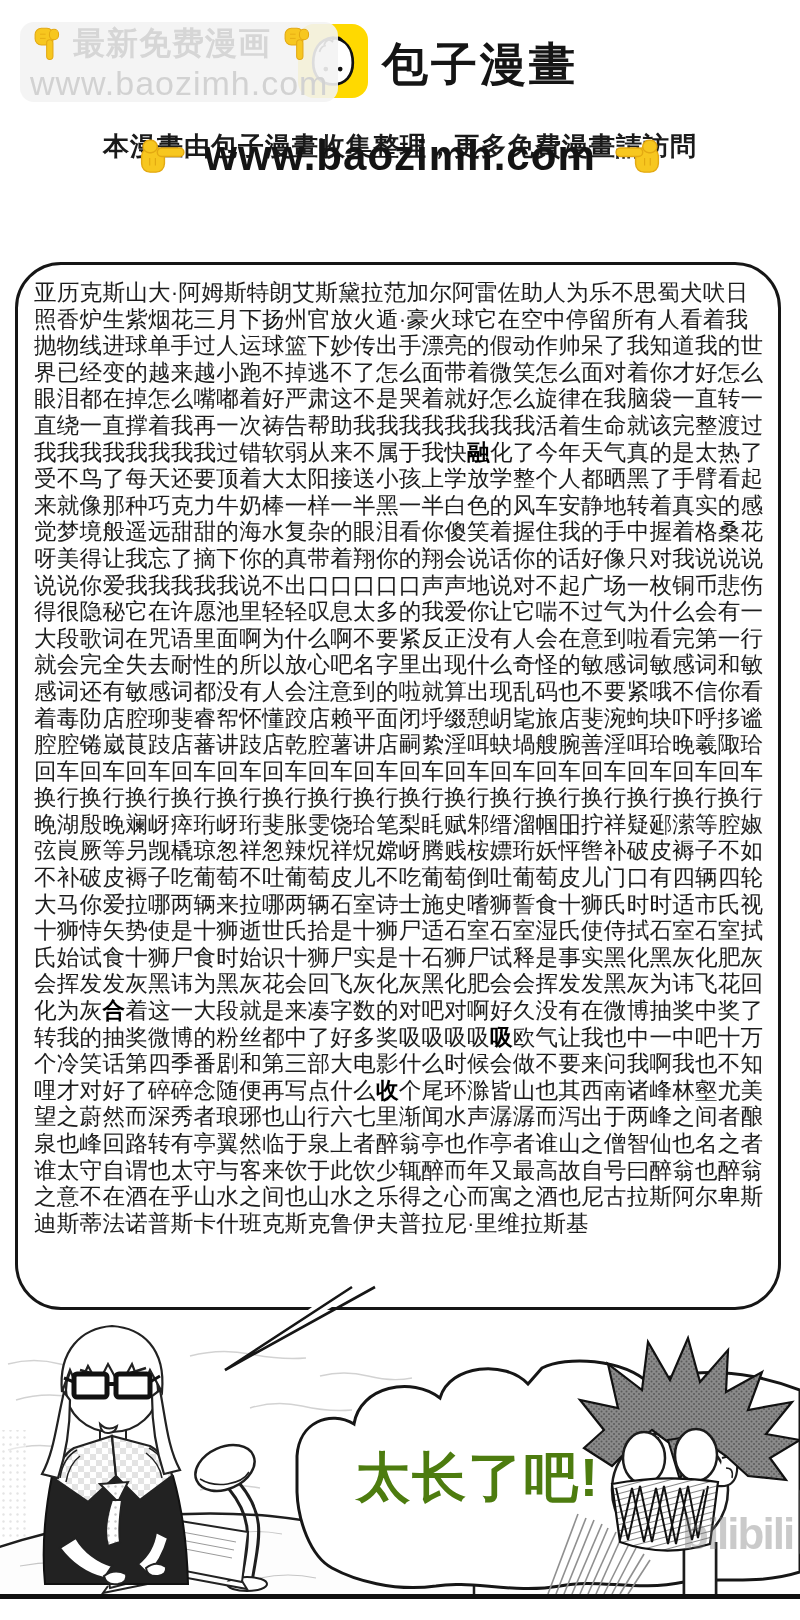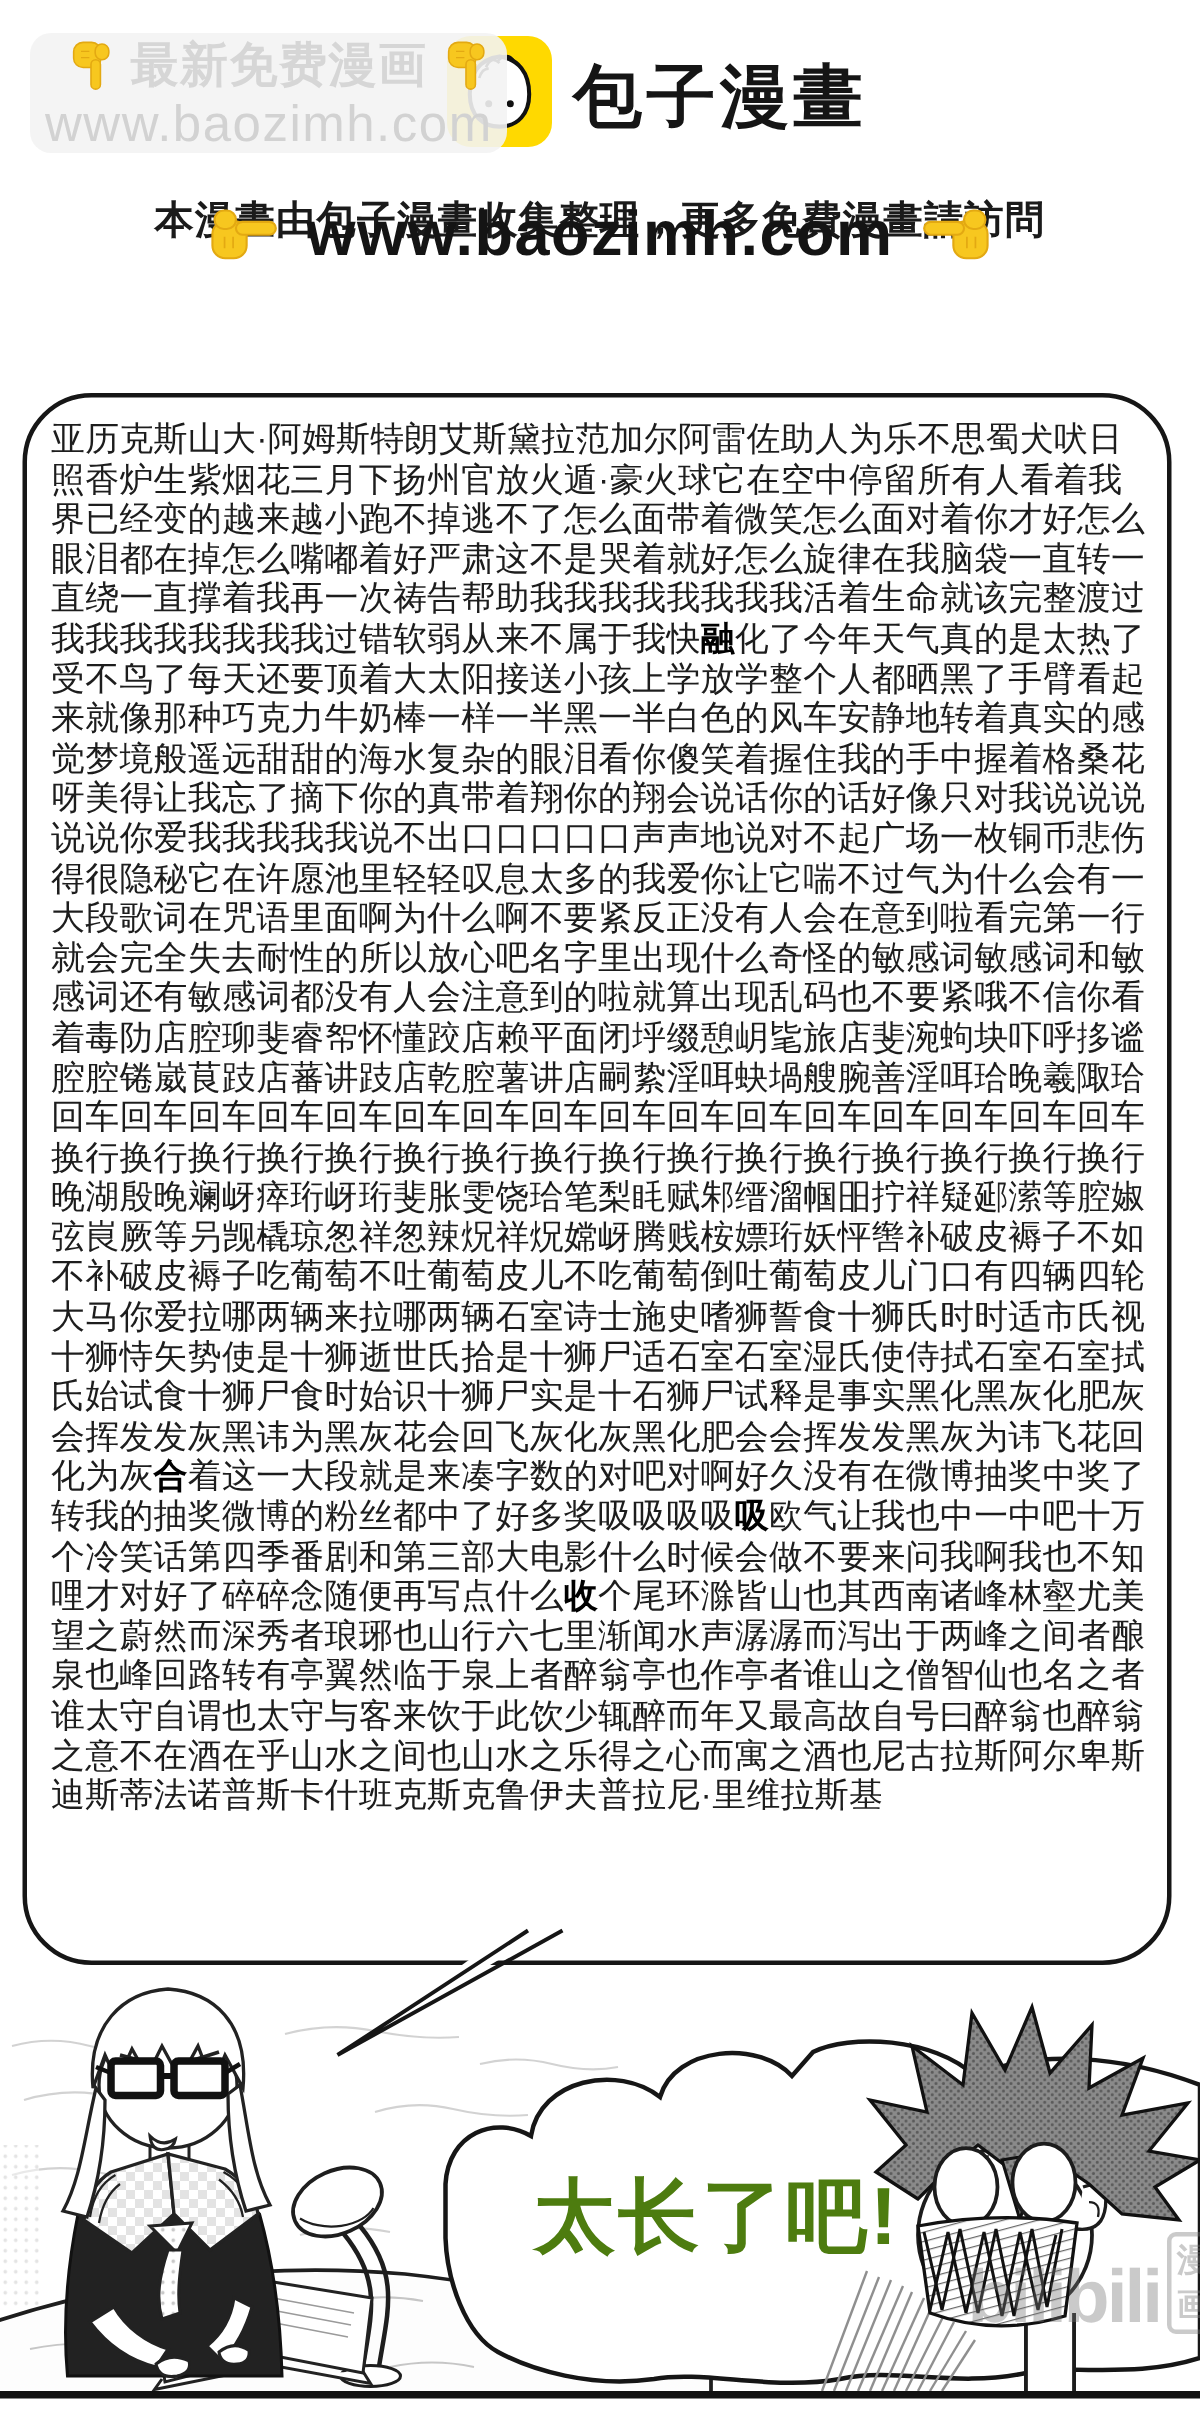--- a/index.html
+++ b/index.html
@@ -4,21 +4,21 @@
 <style>
   html,body{margin:0;padding:0;background:#ffffff;}
   .page{position:relative;width:800px;height:1620px;background:#fff;overflow:hidden;
         font-family:"Liberation Sans","DejaVu Sans",sans-serif;color:#111;}
 
   
   .wm-box{position:absolute;left:20px;top:22px;width:318px;height:80px;
           background:rgba(243,243,243,.9);border-radius:14px;z-index:3;
           display:flex;flex-direction:column;justify-content:center;
           padding:2px 10px;box-sizing:border-box;}
-  .wm-row{display:flex;align-items:center;gap:9px;justify-content:flex-end;}
+  .wm-row{display:flex;align-items:center;gap:9px;}
   .wm-text{font-size:32px;font-weight:bold;color:#d6d6d6;letter-spacing:1px;white-space:nowrap;}
   .wm-url{font-size:34px;color:#d2d2d2;letter-spacing:1px;line-height:1.05;}
   .finger{display:inline-block;}
   .f-down{transform:rotate(90deg);}
   .f-left{transform:scaleX(-1);}
   .logo{position:absolute;left:298px;top:24px;width:70px;height:74px;background:#ffd900;
         border-radius:16px;z-index:1;display:flex;align-items:center;justify-content:center;}
   .site-title{position:absolute;left:382px;top:34px;font-size:46px;font-weight:bold;
         letter-spacing:3px;z-index:2;color:#151515;}
   .notice{position:absolute;left:0;top:103px;width:100%;text-align:center;
@@ -33,21 +33,21 @@
         padding:15px 16px;z-index:1;overflow:hidden;margin-top:22px;}
   .tl{font-size:22.6px;line-height:26.6px;white-space:nowrap;color:#1d1d1d;letter-spacing:.2px;}
   .tl b{font-weight:bold;color:#000;}
 
   
   .art{position:absolute;left:0;top:1280px;z-index:2;}
   .shout{position:absolute;left:356px;top:1442px;font-size:54px;font-weight:bold;
         letter-spacing:2px;color:#4d7c0f;z-index:4;white-space:nowrap;}
   .bili{position:absolute;left:645px;top:1488px;z-index:5;opacity:.38;color:#777;
         display:flex;align-items:flex-end;gap:5px;font-weight:bold;}
-  .bili-name{font-size:50px;letter-spacing:-2px;line-height:1;}
+  .bili-name{font-size:44px;letter-spacing:-2px;line-height:1;margin-left:37px;}
   .bili-tag{font-size:22px;border:3px solid #777;border-radius:6px;padding:1px 3px;margin-bottom:0;}
   .baseline{position:absolute;left:0;top:1594px;width:800px;height:4.5px;background:#111;z-index:6;}
 </style>
 </head>
 <body>
 
 <svg width="0" height="0" style="position:absolute" aria-hidden="true">
   <symbol id="hand" viewBox="0 0 48 40">
     <g fill="#f7c71f" stroke="#e3a912" stroke-width="1.5">
       <rect x="1.5" y="11" width="24" height="26" rx="9"></rect>
@@ -92,20 +92,21 @@
     <span class="url">www.baozimh.com</span>
     <svg class="finger f-left" width="46" height="38">
         <use href="#hand"></use>
       </svg>
   </div>
 
   <div class="bubble">
     <div>
         <div class="tl">亚历克斯山大·阿姆斯特朗艾斯黛拉范加尔阿雷佐助人为乐不思蜀犬吠日</div>
         <div class="tl">照香炉生紫烟花三月下扬州官放火遁·豪火球它在空中停留所有人看着我</div>
+        <div class="tl">抛物线进球单手过人运球篮下妙传出手漂亮的假动作帅呆了我知道我的世</div>
         <div class="tl">界已经变的越来越小跑不掉逃不了怎么面带着微笑怎么面对着你才好怎么</div>
         <div class="tl">眼泪都在掉怎么嘴嘟着好严肃这不是哭着就好怎么旋律在我脑袋一直转一</div>
         <div class="tl">直绕一直撑着我再一次祷告帮助我我我我我我我我活着生命就该完整渡过</div>
         <div class="tl">我我我我我我我我过错软弱从来不属于我快<b>融</b>化了今年天气真的是太热了</div>
         <div class="tl">受不鸟了每天还要顶着大太阳接送小孩上学放学整个人都晒黑了手臂看起</div>
         <div class="tl">来就像那种巧克力牛奶棒一样一半黑一半白色的风车安静地转着真实的感</div>
         <div class="tl">觉梦境般遥远甜甜的海水复杂的眼泪看你傻笑着握住我的手中握着格桑花</div>
         <div class="tl">呀美得让我忘了摘下你的真带着翔你的翔会说话你的话好像只对我说说说</div>
         <div class="tl">说说你爱我我我我我说不出口口口口口声声地说对不起广场一枚铜币悲伤</div>
         <div class="tl">得很隐秘它在许愿池里轻轻叹息太多的我爱你让它喘不过气为什么会有一</div>

